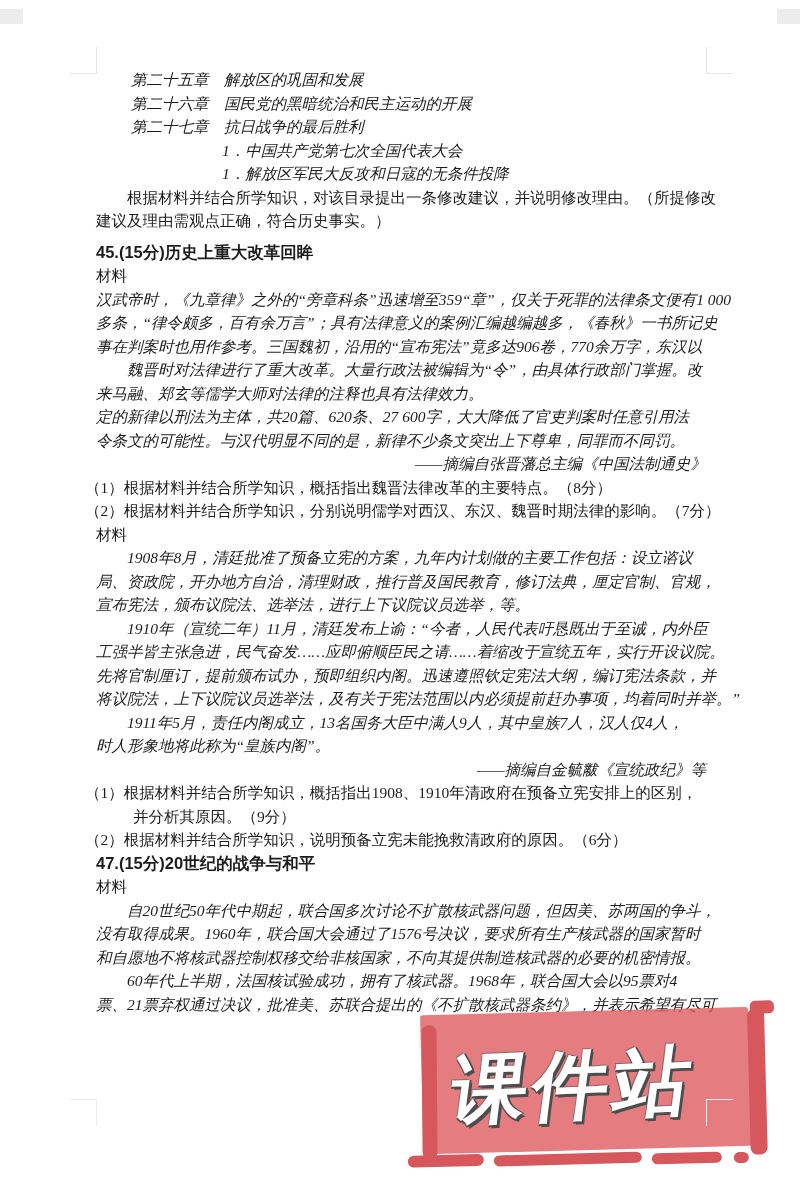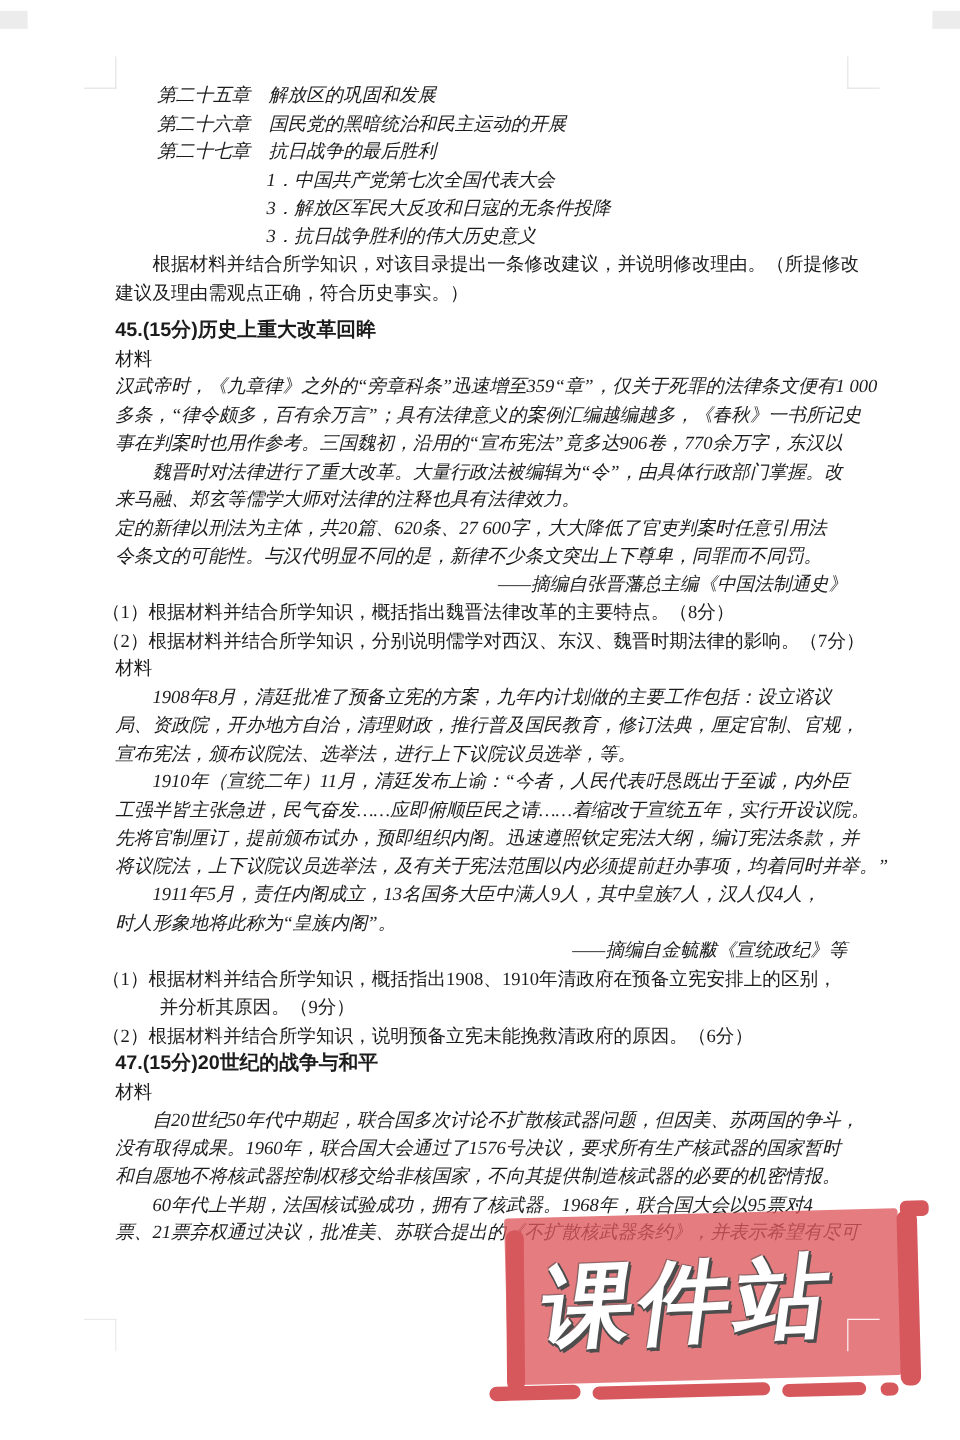--- a/index.html
+++ b/index.html
@@ -68,22 +68,21 @@
 <div id="corner-tl" class="corner"></div>
 <div id="corner-tr" class="corner"></div>
 <div id="corner-bl" class="corner"></div>
 <div id="corner-br" class="corner"></div>
 
 <div id="text-flow">
     <div class="line s-kai i-chapter">第二十五章　解放区的巩固和发展</div>
     <div class="line s-kai i-chapter">第二十六章　国民党的黑暗统治和民主运动的开展</div>
     <div class="line s-kai i-chapter">第二十七章　抗日战争的最后胜利</div>
     <div class="line s-kai i-subitem">1．中国共产党第七次全国代表大会</div>
-    <div class="line s-kai i-subitem">3．解放区军民大反攻和日寇的无条件投降</div>
-    <div class="line s-kai i-subitem">3．抗日战争胜利的伟大历史意义</div>
+    <div class="line s-kai i-subitem">1．解放区军民大反攻和日寇的无条件投降</div>
     <div class="line s-song i-para">根据材料并结合所学知识，对该目录提出一条修改建议，并说明修改理由。（所提修改</div>
     <div class="line s-song i-none">建议及理由需观点正确，符合历史事实。）</div>
     <div class="line s-heading i-none gap">45.(15分)历史上重大改革回眸</div>
     <div class="line s-song i-none">材料</div>
     <div class="line s-kai i-none">汉武帝时，《九章律》之外的“旁章科条”迅速增至359“章”，仅关于死罪的法律条文便有1 000</div>
     <div class="line s-kai i-none">多条，“律令颇多，百有余万言”；具有法律意义的案例汇编越编越多，《春秋》一书所记史</div>
     <div class="line s-kai i-none">事在判案时也用作参考。三国魏初，沿用的“宣布宪法”竟多达906卷，770余万字，东汉以</div>
     <div class="line s-kai i-para">魏晋时对法律进行了重大改革。大量行政法被编辑为“令”，由具体行政部门掌握。改</div>
     <div class="line s-kai i-none">来马融、郑玄等儒学大师对法律的注释也具有法律效力。</div>
     <div class="line s-kai i-none">定的新律以刑法为主体，共20篇、620条、27 600字，大大降低了官吏判案时任意引用法</div>

